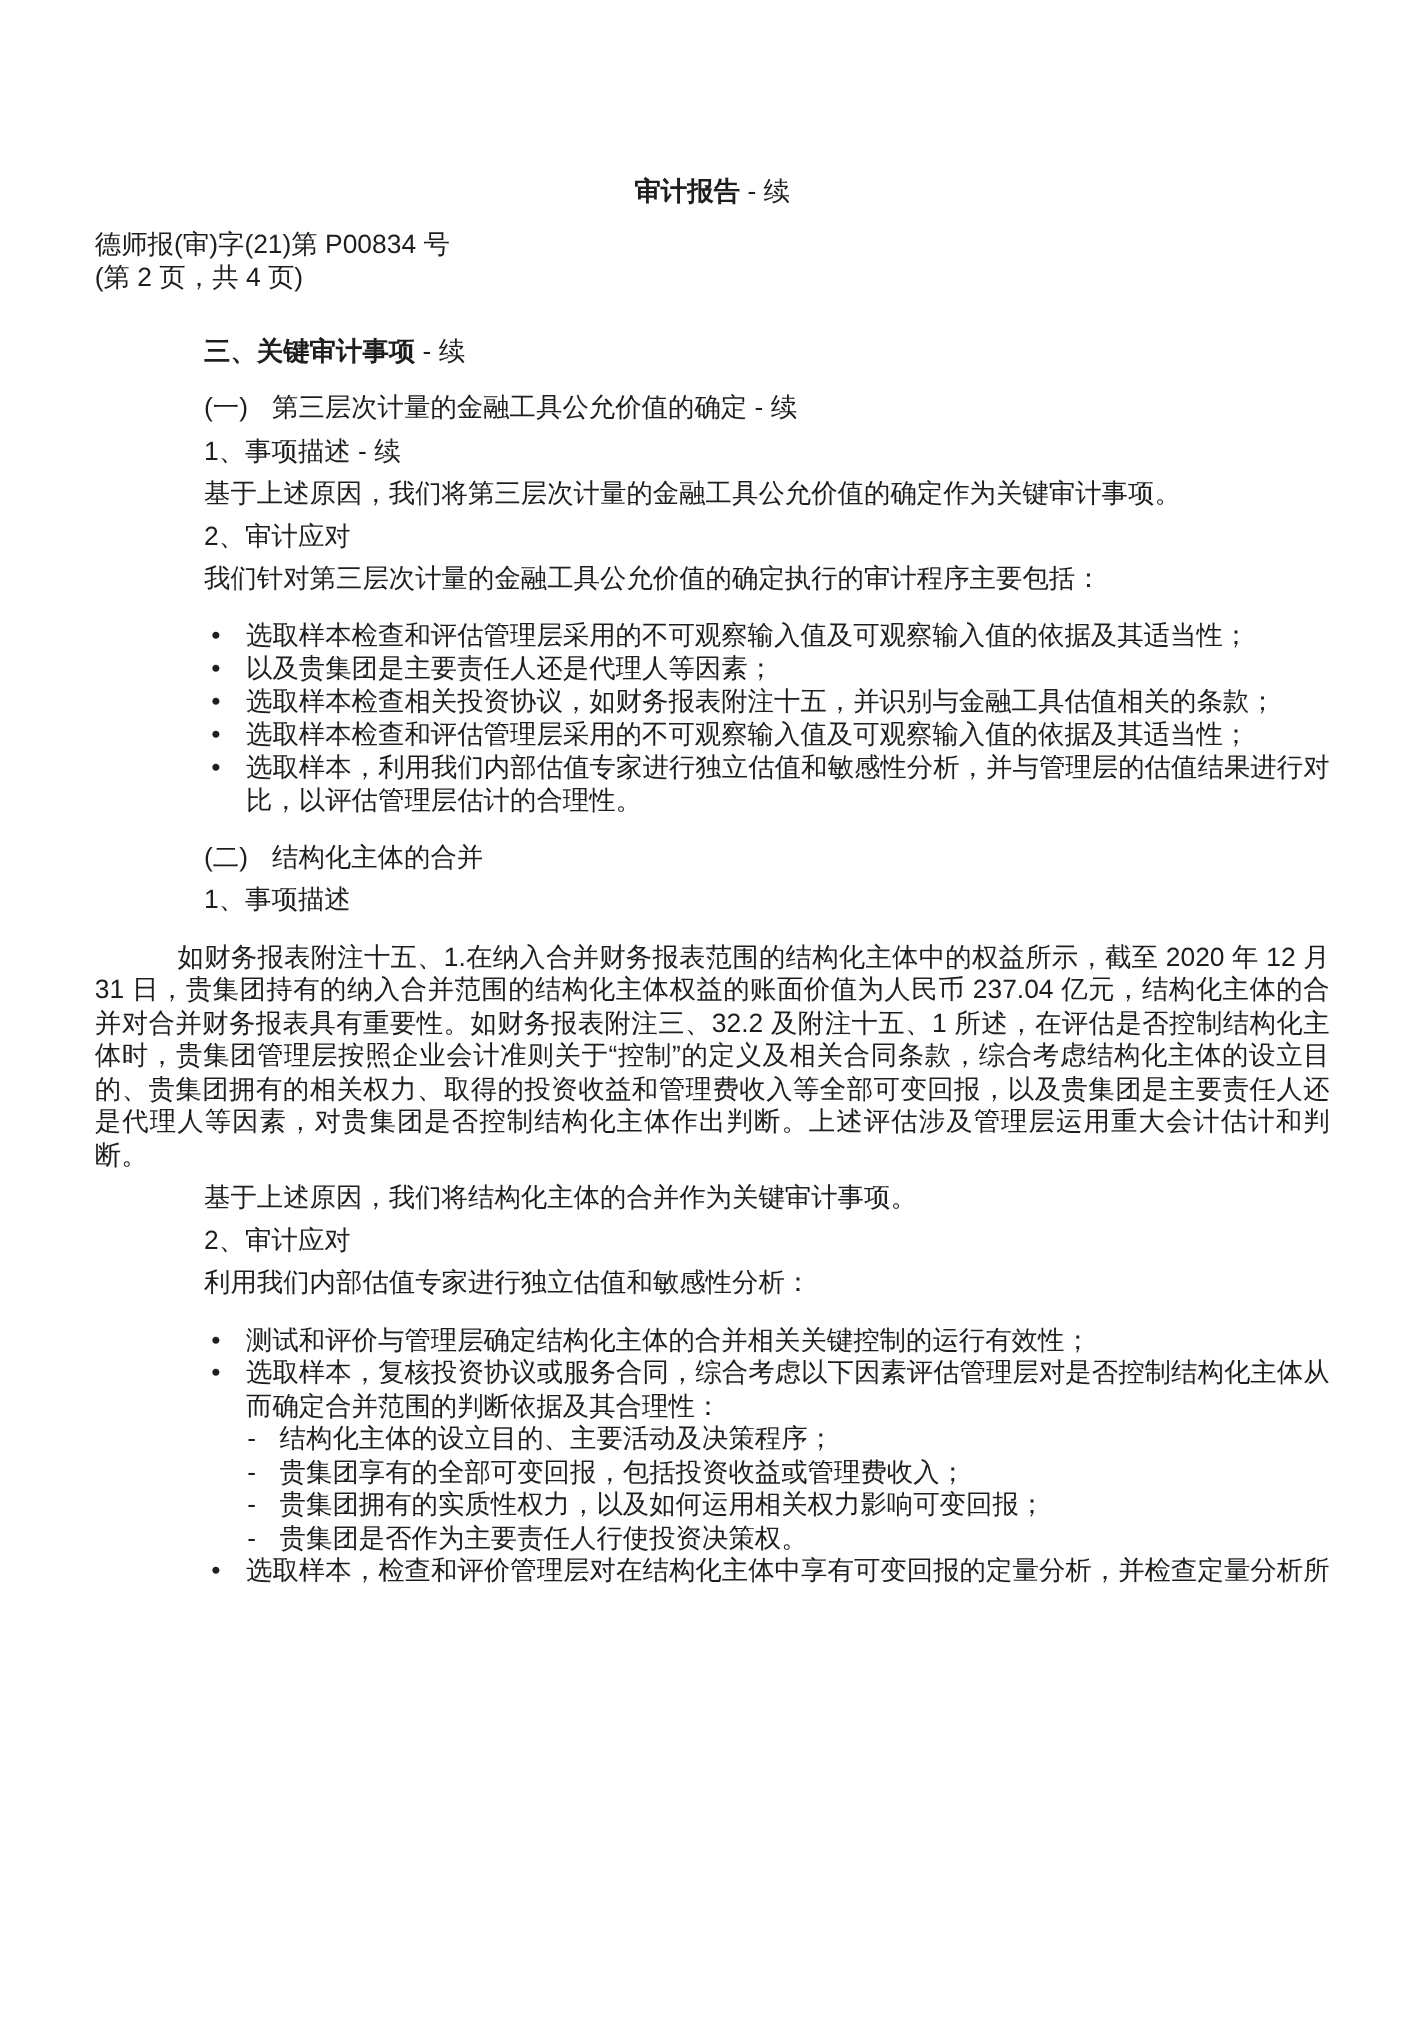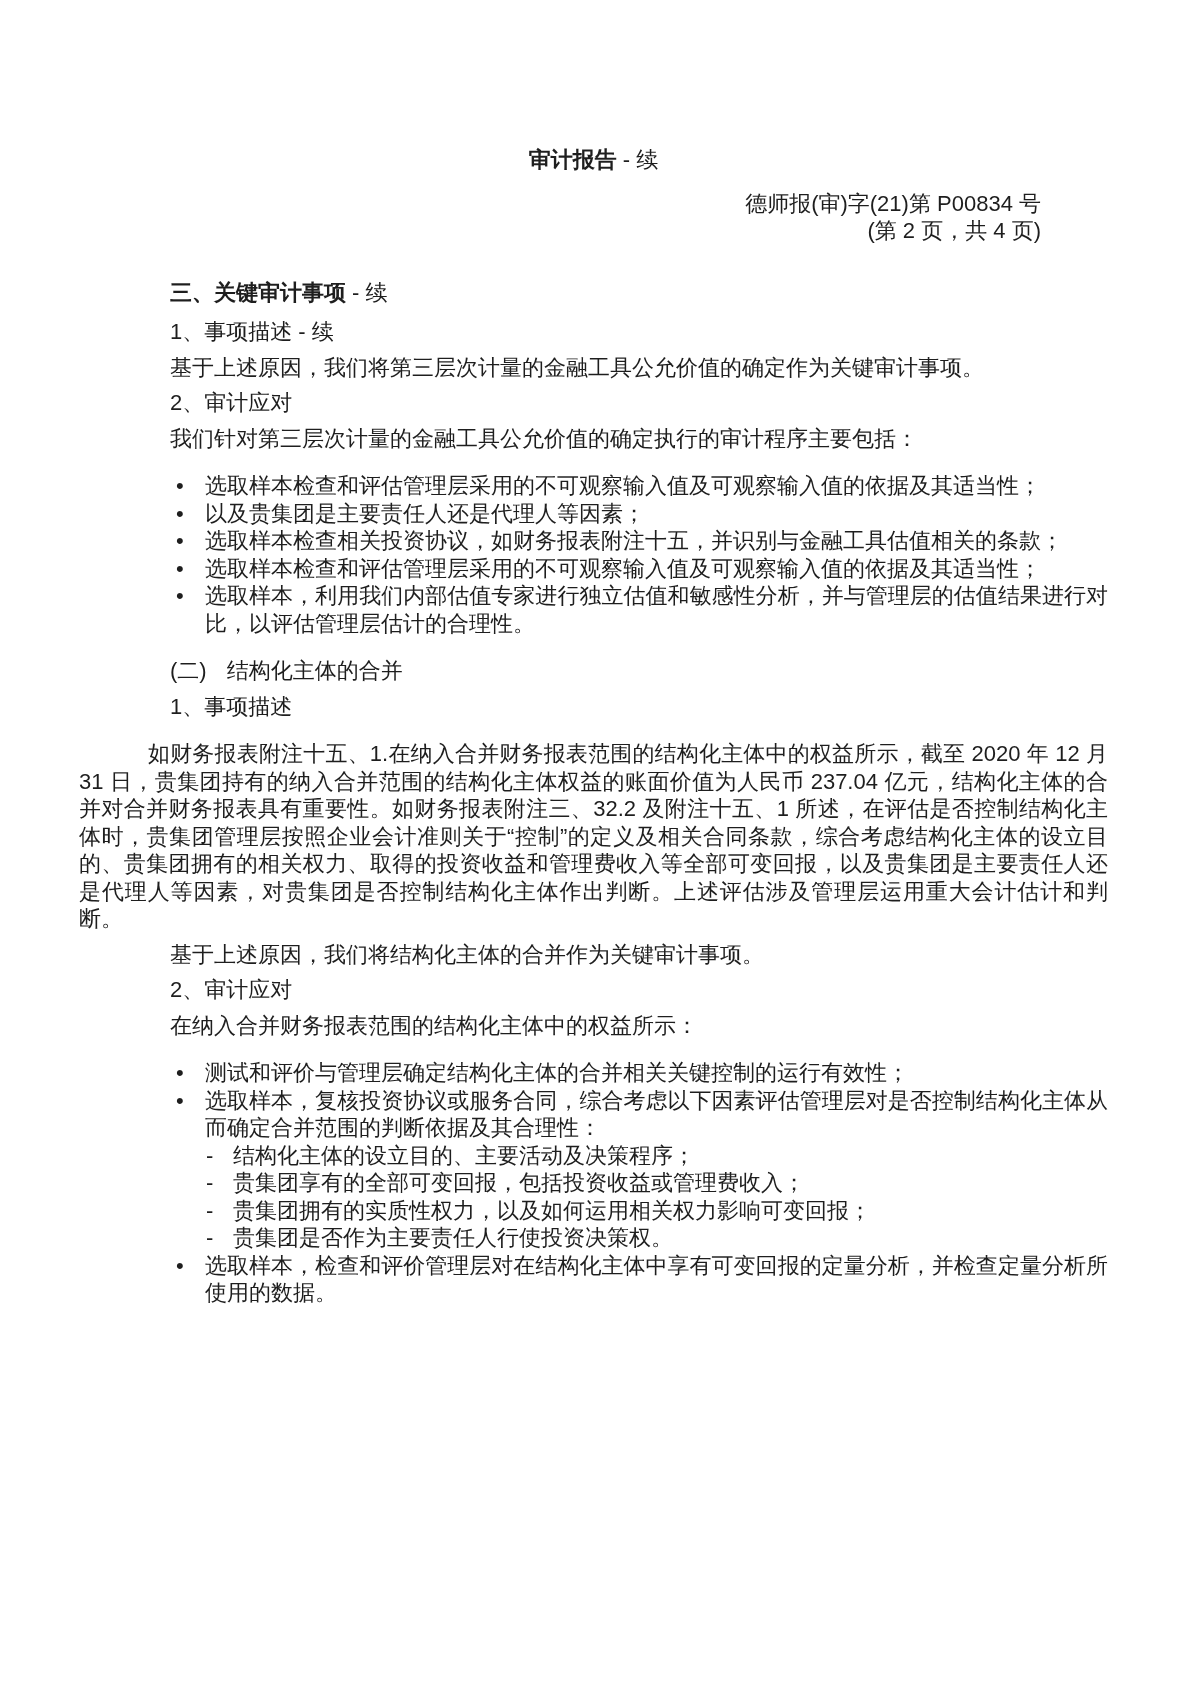--- a/index.html
+++ b/index.html
@@ -14,21 +14,20 @@
     font-size: 22px;
     line-height: 27.5px;
     overflow: hidden;
   }
   .content { padding: 146px 82px 0 79px; }
 
   .doc-title { text-align: center; }
   .doc-title .b { font-weight: bold; }
 
   .ref-block {
-    text-align: right;
     margin-top: 16px;
     margin-right: 67px;
     line-height: 27.5px;
   }
 
   .sec-heading { margin: 34px 0 12px 91px; }
   .sec-heading .b { font-weight: bold; }
 
   .ind { margin-left: 91px; margin-top: 8px; }
 
@@ -71,20 +70,23 @@
 
     <div class="ref-block">
       <div>德师报(审)字(21)第 P00834 号</div>
       <div>(第 2 页，共 4 页)</div>
     </div>
 
     <div class="sec-heading">
       <span class="b">三、关键审计事项</span><span> - 续</span>
     </div>
 
+    <div class="part-heading">
+      <span class="lbl">(一)</span><span>第三层次计量的金融工具公允价值的确定 - 续</span>
+    </div>
 
     <div class="ind">1、事项描述 - 续</div>
 
     <div class="ind">基于上述原因，我们将第三层次计量的金融工具公允价值的确定作为关键审计事项。</div>
 
     <div class="ind">2、审计应对</div>
 
     <div class="ind">我们针对第三层次计量的金融工具公允价值的确定执行的审计程序主要包括：</div>
 
     <div class="blist">
@@ -115,21 +117,21 @@
     </div>
 
     <div class="ind">1、事项描述</div>
 
     <div class="para-full">如财务报表附注十五、1.在纳入合并财务报表范围的结构化主体中的权益所示，截至 2020 年 12 月 31 日，贵集团持有的纳入合并范围的结构化主体权益的账面价值为人民币 237.04 亿元，结构化主体的合并对合并财务报表具有重要性。如财务报表附注三、32.2 及附注十五、1 所述，在评估是否控制结构化主体时，贵集团管理层按照企业会计准则关于“控制”的定义及相关合同条款，综合考虑结构化主体的设立目的、贵集团拥有的相关权力、取得的投资收益和管理费收入等全部可变回报，以及贵集团是主要责任人还是代理人等因素，对贵集团是否控制结构化主体作出判断。上述评估涉及管理层运用重大会计估计和判断。</div>
 
     <div class="ind">基于上述原因，我们将结构化主体的合并作为关键审计事项。</div>
 
     <div class="ind">2、审计应对</div>
 
-    <div class="ind">在纳入合并财务报表范围的结构化主体中的权益所示：</div>
+    <div class="ind">利用我们内部估值专家进行独立估值和敏感性分析：</div>
 
     <div class="blist">
       <div class="brow">
         <span class="bmark">•</span>
         <span class="btext">测试和评价与管理层确定结构化主体的合并相关关键控制的运行有效性；</span>
       </div>
       <div class="brow">
         <span class="bmark">•</span>
         <span class="btext">
           <span>选取样本，复核投资协议或服务合同，综合考虑以下因素评估管理层对是否控制结构化主体从而确定合并范围的判断依据及其合理性：</span>

